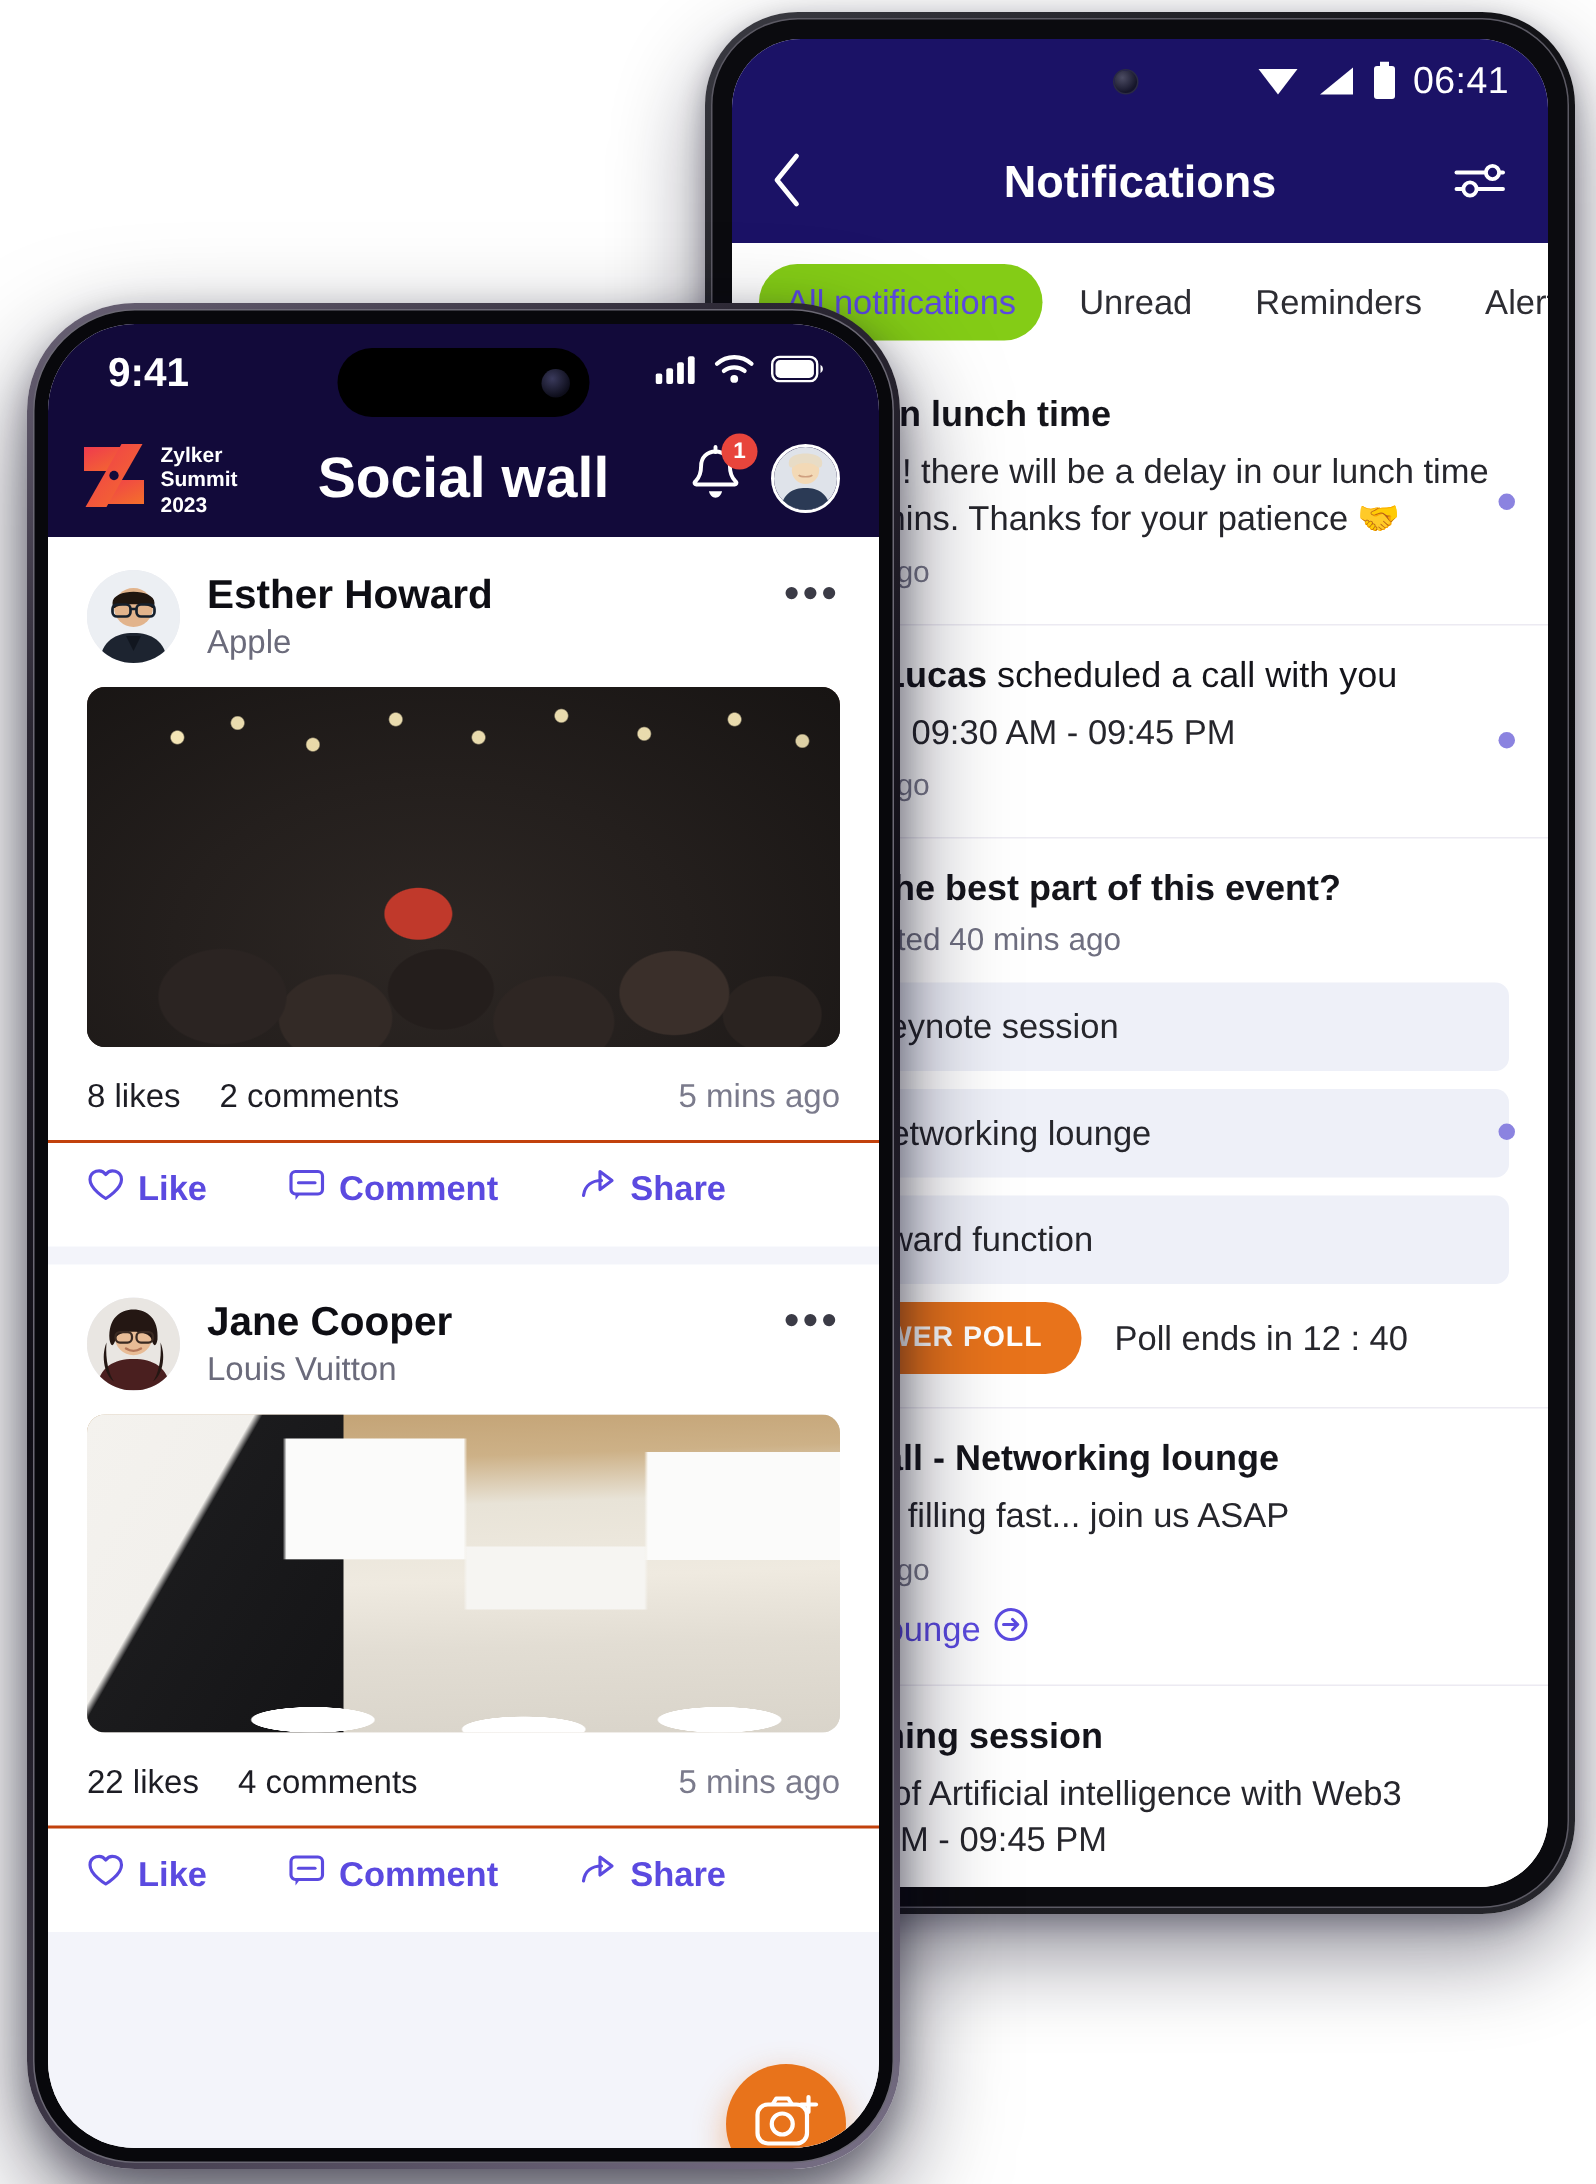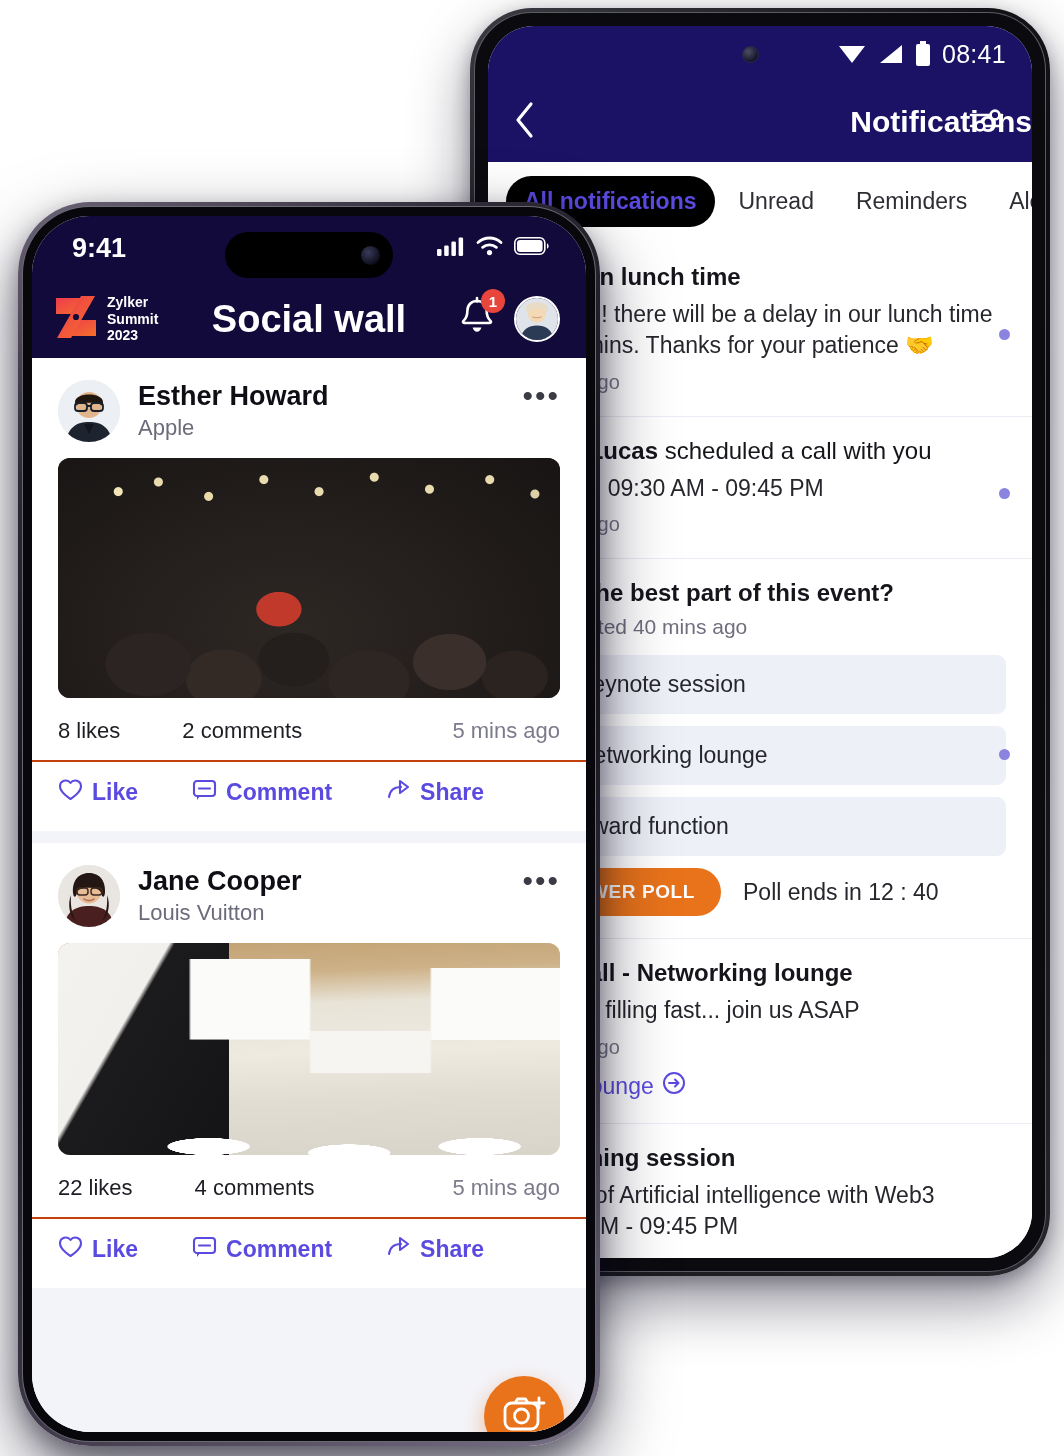--- a/index.html
+++ b/index.html
@@ -51,31 +51,31 @@
     background: radial-gradient(circle at 35% 32%, #4c4c63 0%, #15152a 70%);
     border: 1px solid #2a2a44;
   }
   .and-status svg { display: block; }
   .and-time { color:#fff; font-size: 25px; letter-spacing: .3px; }
   .and-bar {
     height: 80px; display:flex; align-items:center; padding: 0 26px; position: relative;
   }
   .and-back { color:#fff; }
   .and-title {
-    position:absolute; left:0; right:0; text-align:right;
+    position:absolute; left:0; right:0; text-align:center;
     color:#fff; font-size: 30px; font-weight: 600; pointer-events:none;
   }
   .and-filter { margin-left:auto; color:#fff; position: relative; z-index:2; }
 
   .tabs {
     display:flex; align-items:center; gap: 6px;
     padding: 14px 18px 16px 18px; background:#fff;
   }
   .tab { font-size: 23px; color:#2d2d33; padding: 12px 18px; border-radius: 26px; white-space:nowrap;}
-  .tab.active { color:#5b4ae0; background:#000000; font-weight:700; }
+  .tab.active { color:#5b4ae0; background:#84cc16; font-weight:400; }
 
   .notif-list { background:#fff; }
   .notif {
     padding: 20px 26px 22px 34px;
     border-bottom: 1px solid #eceaf2;
     position: relative;
   }
   .n-title { font-size: 24px; font-weight: 700; color:#15151b; margin-bottom: 8px; }
   .n-title .reg { font-weight: 400; }
   .n-body { font-size: 23px; color:#26262c; line-height: 1.34; }
@@ -141,21 +141,21 @@
   .avatar-hdr { width: 46px; height:46px; border-radius:50%; overflow:hidden; border:2px solid #fff; }
 
   .feed { background:#f3f4fa; height: 100%; overflow:hidden; position:relative; }
   .post { background:#fff; padding: 0 0 4px 0; margin-bottom: 12px; }
   .post-head { display:flex; align-items:center; gap: 18px; padding: 22px 26px 16px 26px; }
   .pa { width: 62px; height: 62px; border-radius:50%; overflow:hidden; flex:none; background:#e9e9ef;}
   .pname { font-size: 27px; font-weight: 700; color:#0e0e14; line-height:1.18; }
   .pcompany { font-size: 22px; color:#6b6b7b; margin-top: 3px; }
   .pmore { margin-left:auto; color:#3b3b46; font-size: 30px; letter-spacing:2px; line-height:.4; align-self:flex-start; padding-top:10px;}
   .pmedia { margin: 0 26px; border-radius: 12px; overflow:hidden; height: 240px; position:relative; }
-  .pstats { display:flex; align-items:center; padding: 20px 26px 16px 26px; font-size: 22px; color:#1d1d24;gap:36px; }
+  .pstats { display:flex; align-items:center; padding: 20px 26px 16px 26px; font-size: 22px; color:#1d1d24; }
   .pstats .likes { margin-right: 26px; }
   .pstats .ago { margin-left:auto; color:#7b7b8c; }
   .pactions { display:flex; align-items:center; gap: 54px; padding: 16px 26px 20px 26px;
               border-top: 2px solid #c2410c; color:#5b4ae0; font-size: 23px; font-weight: 600; }
   .pact { display:flex; align-items:center; gap: 9px; }
 
   .fab {
     position:absolute; right: 22px; bottom: 118px;
     width: 80px; height: 80px; border-radius: 50%;
     background:#e8731b; display:flex; align-items:center; justify-content:center;
@@ -234,21 +234,21 @@
             <svg width="26" height="22" viewBox="0 0 26 22">
                 <polygon points="2,20 24,20 24,2" fill="#fff"></polygon>
               </svg>
           </span>
           <span>
             <svg width="16" height="26" viewBox="0 0 16 26">
               <rect x="5" y="0" width="6" height="3" fill="#fff"></rect>
               <rect x="1" y="3" width="14" height="22" rx="2" fill="#fff"></rect>
             </svg>
           </span>
-          <span class="and-time">08:41</span>
+          <span class="and-time">06:41</span>
         </div>
         <div class="and-bar">
           <span class="and-back">
             <svg width="22" height="38" viewBox="0 0 22 38">
                 <polyline points="17,3 4,19 17,35" fill="none" stroke="#fff" stroke-width="3.2" stroke-linecap="round" stroke-linejoin="round"></polyline>
               </svg>
           </span>
           <span class="and-title">Notifications</span>
           <span class="and-filter">
             <svg width="38" height="28" viewBox="0 0 38 28">

